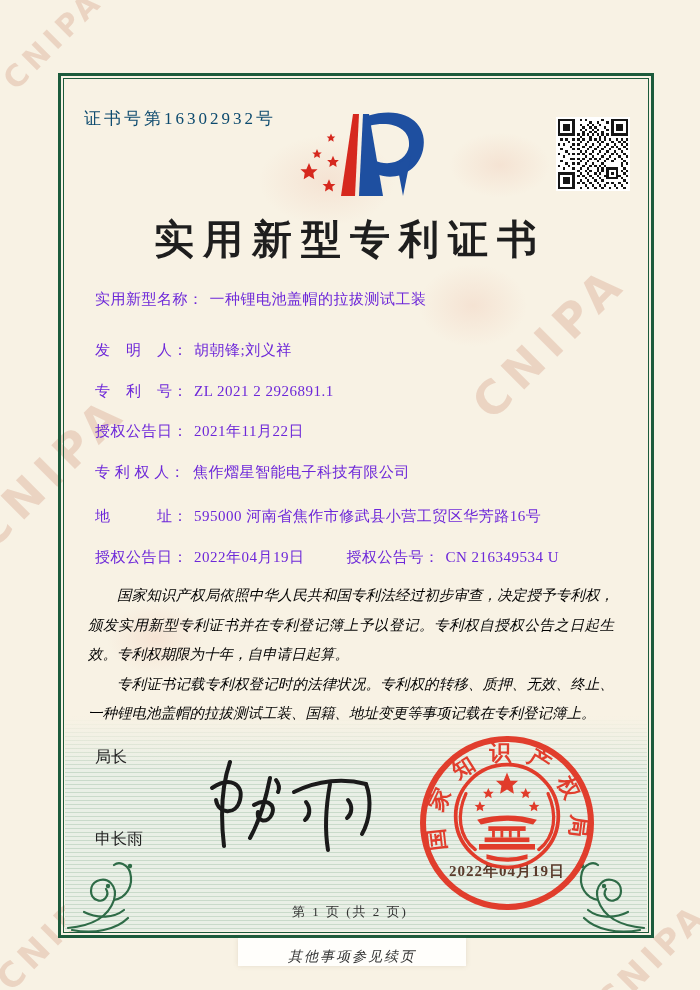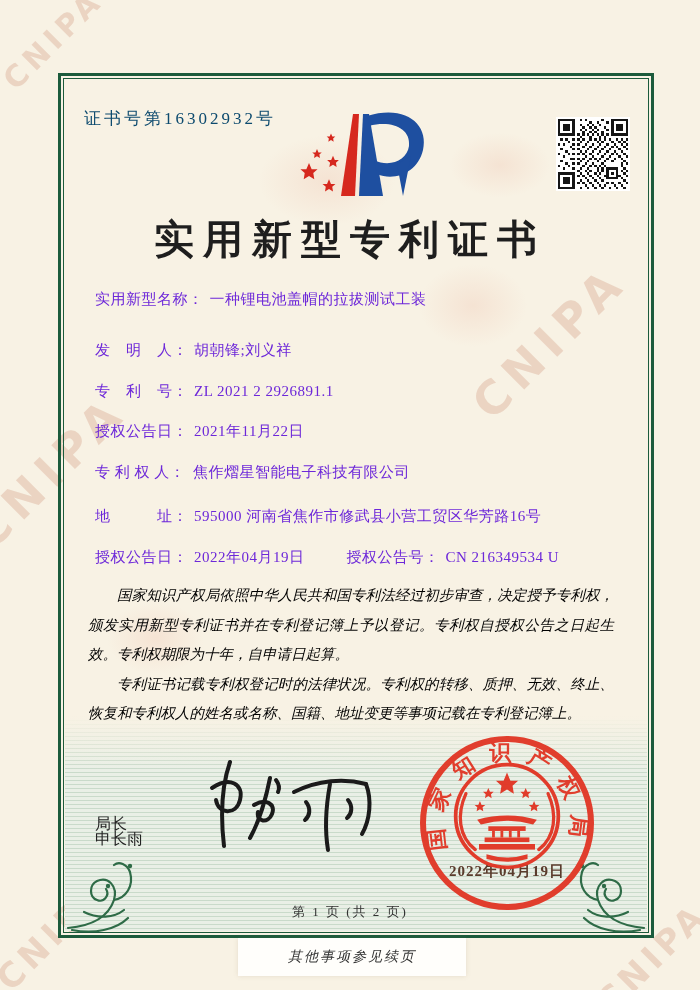--- a/index.html
+++ b/index.html
@@ -49,33 +49,33 @@
   .flabel{display:inline-block;min-width:92px;}
   .fval{margin-left:6px;}
   .pair2{margin-left:42px;}
   .f0{top:290px;}.f1{top:341px;}.f2{top:382px;}.f3{top:422px;}
   .f4{top:463px;}.f5{top:507px;}.f6{top:548px;}
   
   .paras{position:absolute;left:88px;top:581px;width:526px;
     font-size:14.5px;line-height:29.5px;color:#000000;text-align:justify;font-style:italic;}
   .paras p{margin:0;text-indent:2em;}
   
-  .signer-role{position:absolute;left:95px;top:814px;font-size:16px;color:#222;}
+  .signer-role{position:absolute;left:95px;top:747px;font-size:16px;color:#222;}
   .signer-name{position:absolute;left:95px;top:829px;font-size:16px;color:#222;}
   .sig{position:absolute;left:182px;top:750px;width:205px;height:118px;}
   
   .seal{position:absolute;left:415px;top:731px;width:184px;height:184px;}
   .seal svg{position:absolute;left:0;top:0;}
   .seal-ring{width:184px;height:184px;opacity:0.95;}
   .seal-date{position:absolute;left:0;top:131px;width:100%;text-align:center;
     font-size:15px;font-weight:bold;color:#5a3b2c;letter-spacing:1px;z-index:2;}
   .seal-emblem{left:36px !important;top:29px !important;width:112px;height:112px;z-index:3;opacity:0.96;}
   
   .page-no{position:absolute;left:0;right:0;top:903px;text-align:center;font-size:13px;color:#333;letter-spacing:2px;}
-  .foot-strip{position:absolute;left:238px;top:938px;width:228px;height:38px;
+  .foot-strip{position:absolute;left:238px;top:938px;width:228px;height:28px;
     background:#fffefb;box-shadow:0 0 5px rgba(120,100,70,0.15);}
   .foot-strip span{display:block;text-align:center;line-height:38px;font-size:14px;
     font-style:italic;color:#333;letter-spacing:2px;}
 </style>
 </head>
 <body>
 
 <div class="wm wm1">CNIPA</div>
 <div class="wm wm2">CNIPA</div>
 <div class="wm wm3">CNIPA</div>
@@ -200,21 +200,21 @@
 </div>
 <div class="frow f5">
   <span class="flabel">地　　　址：</span><span class="fval">595000 河南省焦作市修武县小营工贸区华芳路16号</span>
 </div>
 <div class="frow f6">
   <span class="flabel">授权公告日：</span><span class="fval">2022年04月19日</span><span class="pair2"><span class="flabel">授权公告号：</span><span class="fval">CN 216349534 U</span></span>
 </div>
 
 <div class="paras">
   <p>国家知识产权局依照中华人民共和国专利法经过初步审查，决定授予专利权，颁发实用新型专利证书并在专利登记簿上予以登记。专利权自授权公告之日起生效。专利权期限为十年，自申请日起算。</p>
-  <p>专利证书记载专利权登记时的法律状况。专利权的转移、质押、无效、终止、恢复和专利权人的姓名或名称、国籍、地址变更等事项记载在专利登记簿上。</p>
+  <p>专利证书记载专利权登记时的法律状况。专利权的转移、质押、无效、终止、一种锂电池盖帽的拉拔测试工装、国籍、地址变更等事项记载在专利登记簿上。</p>
 </div>
 
 <div class="signer-role">局长</div>
 <div class="signer-name">申长雨</div>
 
 <svg class="sig" viewBox="0 0 205 118">
   <g fill="none" stroke="#1a1a1a" stroke-width="4" stroke-linecap="round" stroke-linejoin="round">
     <path d="M48,12 C40,35 38,62 42,96"></path>
     <path d="M30,38 C48,26 62,34 58,50 C54,66 36,64 34,50"></path>
     <path d="M88,28 C84,48 78,70 68,88"></path>

